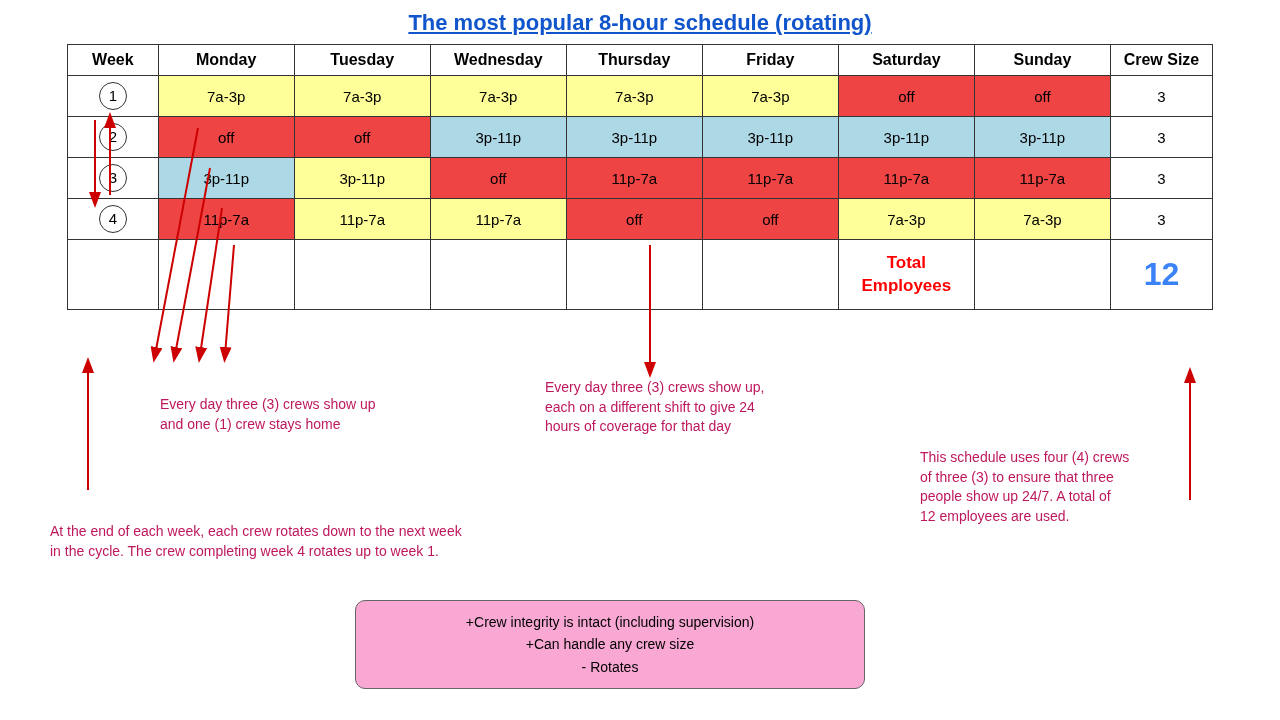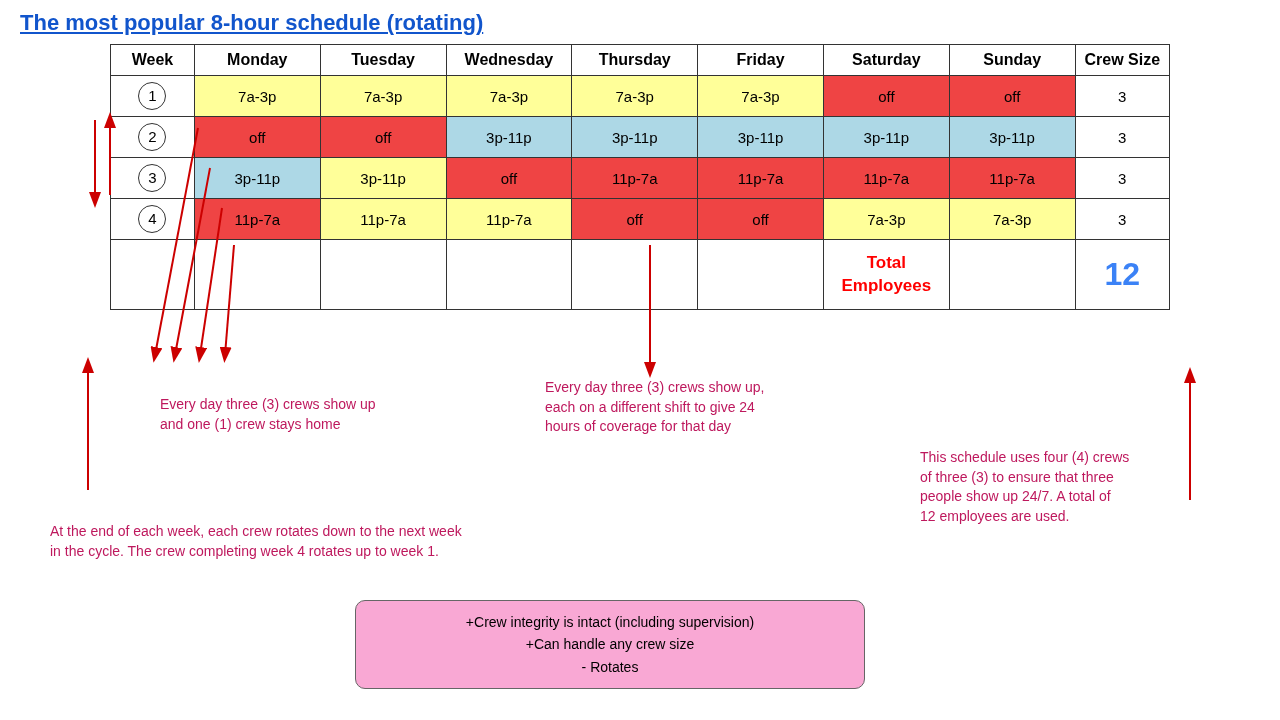--- a/index.html
+++ b/index.html
@@ -13,30 +13,31 @@
     }
 
     .page-container {
       width: 1280px;
       height: 720px;
       position: relative;
       padding: 10px 20px;
     }
 
     .title {
+      text-align: center;
       font-size: 22px;
       font-weight: bold;
       color: #1155CC;
       text-decoration: underline;
       margin-bottom: 8px;
     }
 
     
     .schedule-table {
-      width: 1060px;
+      width: 1146px;
       margin: 0 auto;
       border-collapse: collapse;
       font-size: 15px;
       padding-left: 8px;
     }
 
     .schedule-table th, .schedule-table td {
       border: 1.5px solid #333;
       text-align: center;
       padding: 6px 4px;

